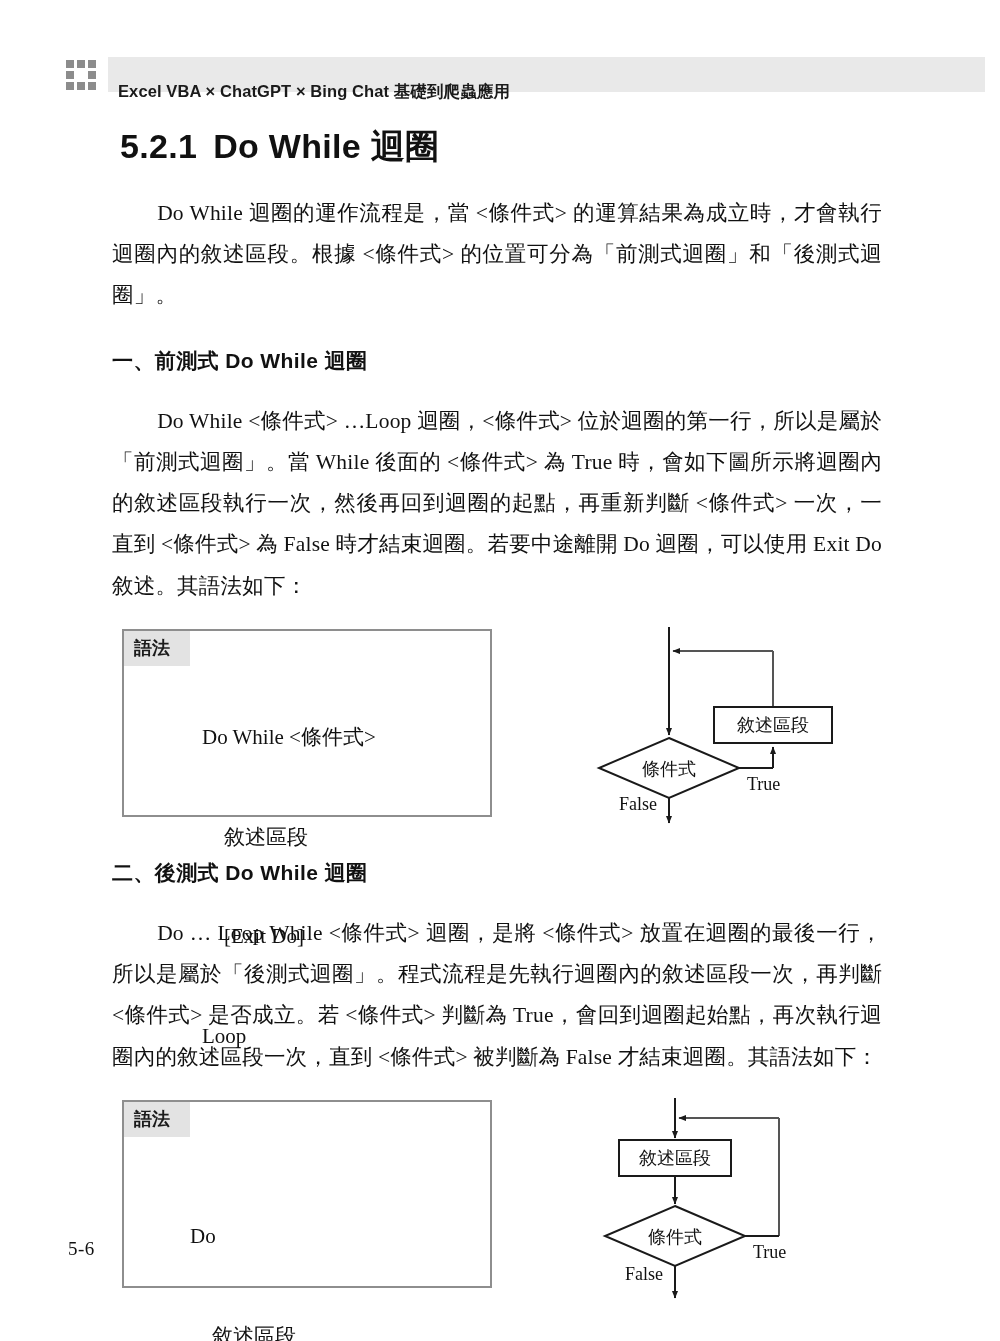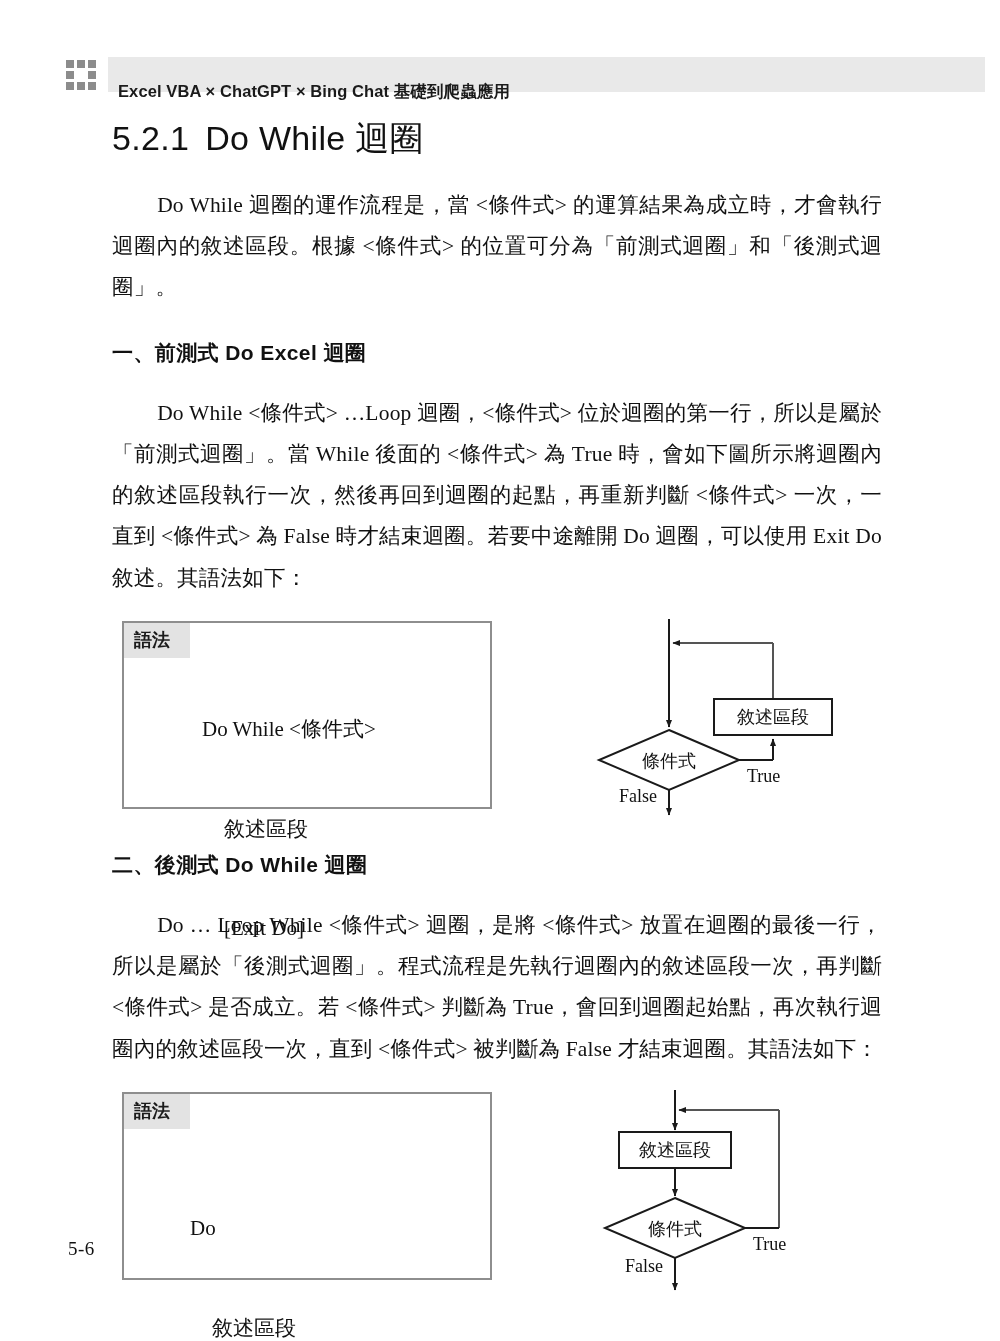--- a/index.html
+++ b/index.html
@@ -57,24 +57,24 @@
 
   
   .content {
     position: absolute;
     left: 112px;
     top: 118px;
     width: 770px;
   }
 
   h1.section-title {
-    margin: 0;
+    margin: 8px;
     font-family: "Liberation Sans", "DejaVu Sans", sans-serif;
     font-size: 34px;
-    font-weight: 400;
+    font-weight: 700;
     letter-spacing: 0.3px;
     color: #111;
     line-height: 1.2;
   }
   h1.section-title .num { margin-right: 16px; }
 
   p.body-text {
     margin: 26px 0 0 0;
     font-size: 21.5px;
     line-height: 1.92;
@@ -171,32 +171,33 @@
 <div class="header-title">Excel VBA × ChatGPT × Bing Chat 基礎到爬蟲應用</div>
 
 <div class="content">
 
   <h1 class="section-title">
     <span class="num">5.2.1</span><span>Do While 迴圈</span>
   </h1>
 
   <p class="body-text"><span class="indent"></span><span>Do While 迴圈的運作流程是，當 &lt;條件式&gt; 的運算結果為成立時，才會執行迴圈內的敘述區段。根據 &lt;條件式&gt; 的位置可分為「前測式迴圈」和「後測式迴圈」。</span></p>
 
-  <h2 class="sub-head">一、前測式 Do Excel 迴圈</h2>
+  <h2 class="sub-head">一、前測式 Do While 迴圈</h2>
 
   <p class="body-text"><span class="indent"></span><span>Do While &lt;條件式&gt; …Loop 迴圈，&lt;條件式&gt; 位於迴圈的第一行，所以是屬於「前測式迴圈」。當 While 後面的 &lt;條件式&gt; 為 True 時，會如下圖所示將迴圈內的敘述區段執行一次，然後再回到迴圈的起點，再重新判斷 &lt;條件式&gt; 一次，一直到 &lt;條件式&gt; 為 False 時才結束迴圈。若要中途離開 Do 迴圈，可以使用 Exit Do 敘述。其語法如下：</span></p>
 
   <div class="figure-row">
 
     <div class="syntax-box">
       <div class="syntax-tab">語法</div>
       <div class="syntax-lines">
         <span class="ln">Do While &lt;條件式&gt;</span>
         <span class="ln i1">敘述區段</span>
         <span class="ln i1">[Exit Do]</span>
+        <span class="ln">Loop</span>
       </div>
     </div>
 
     <svg class="flow" width="320" height="200" viewBox="0 0 320 200">
       <defs>
         <marker id="ah1" markerWidth="9" markerHeight="9" refX="7.4" refY="3.2" orient="auto" markerUnits="userSpaceOnUse">
           <path d="M0,0 L8,3.2 L0,6.4 z" fill="#1a1a1a"></path>
         </marker>
       </defs>
 

